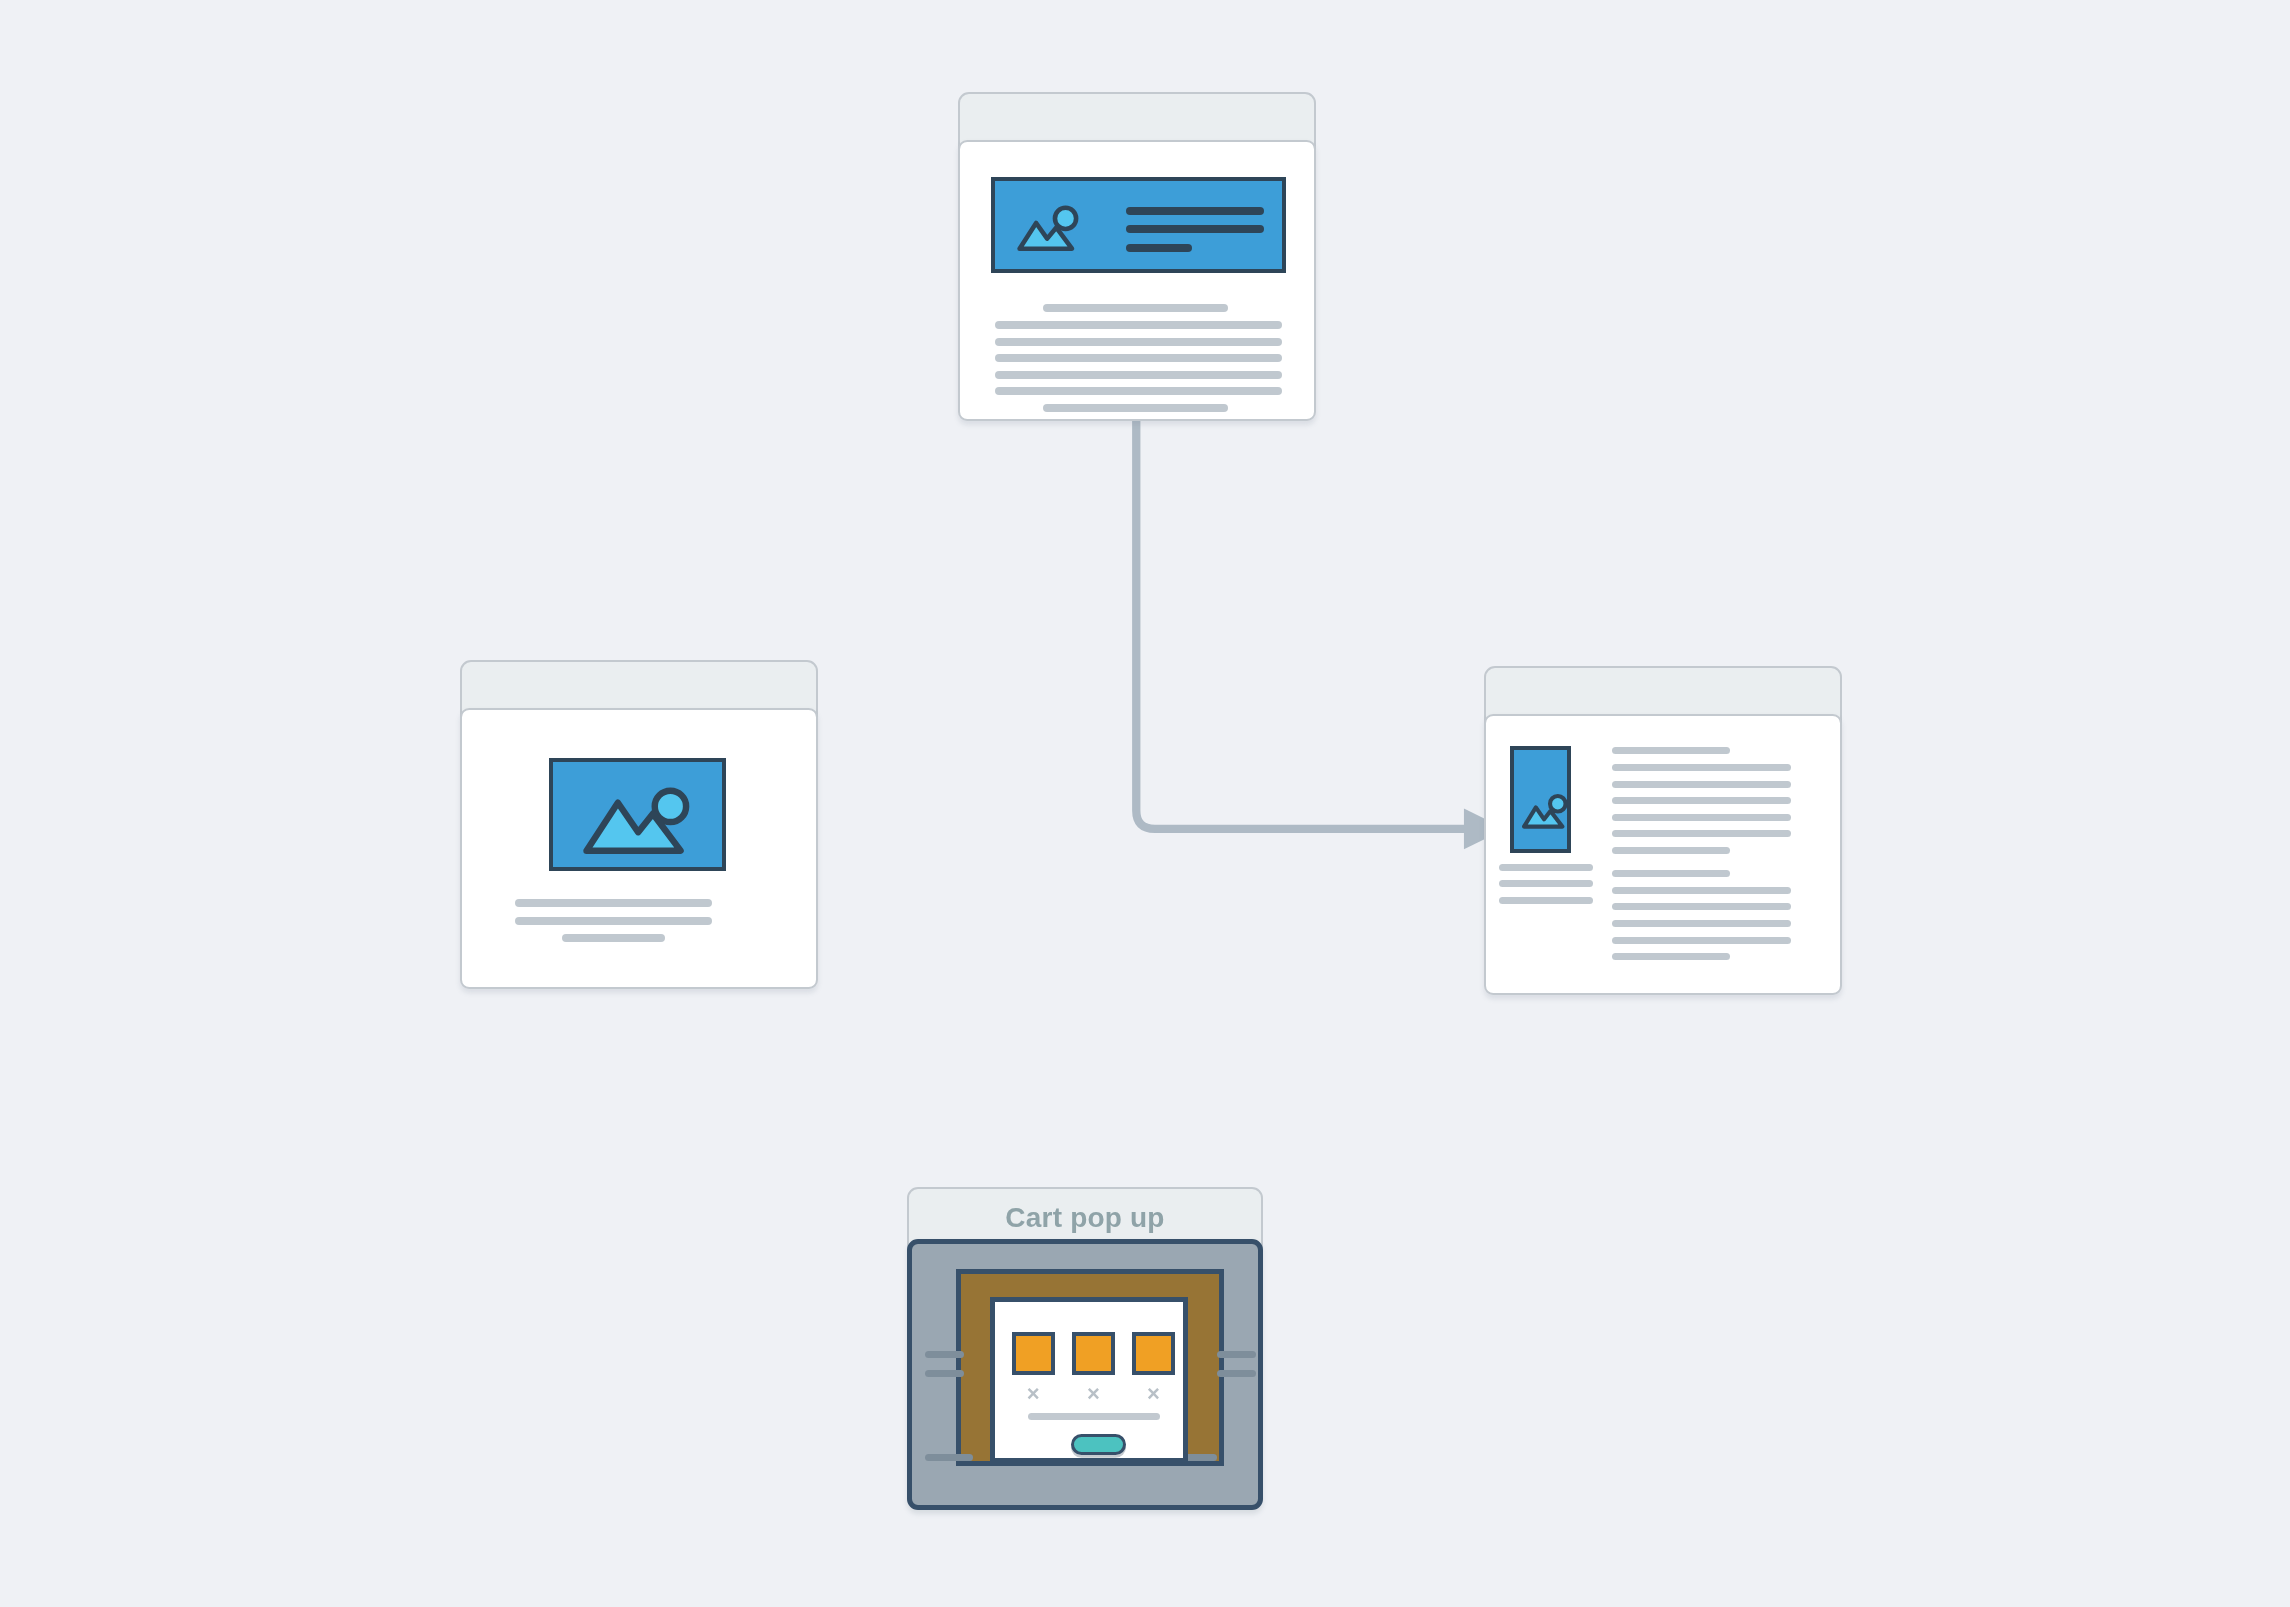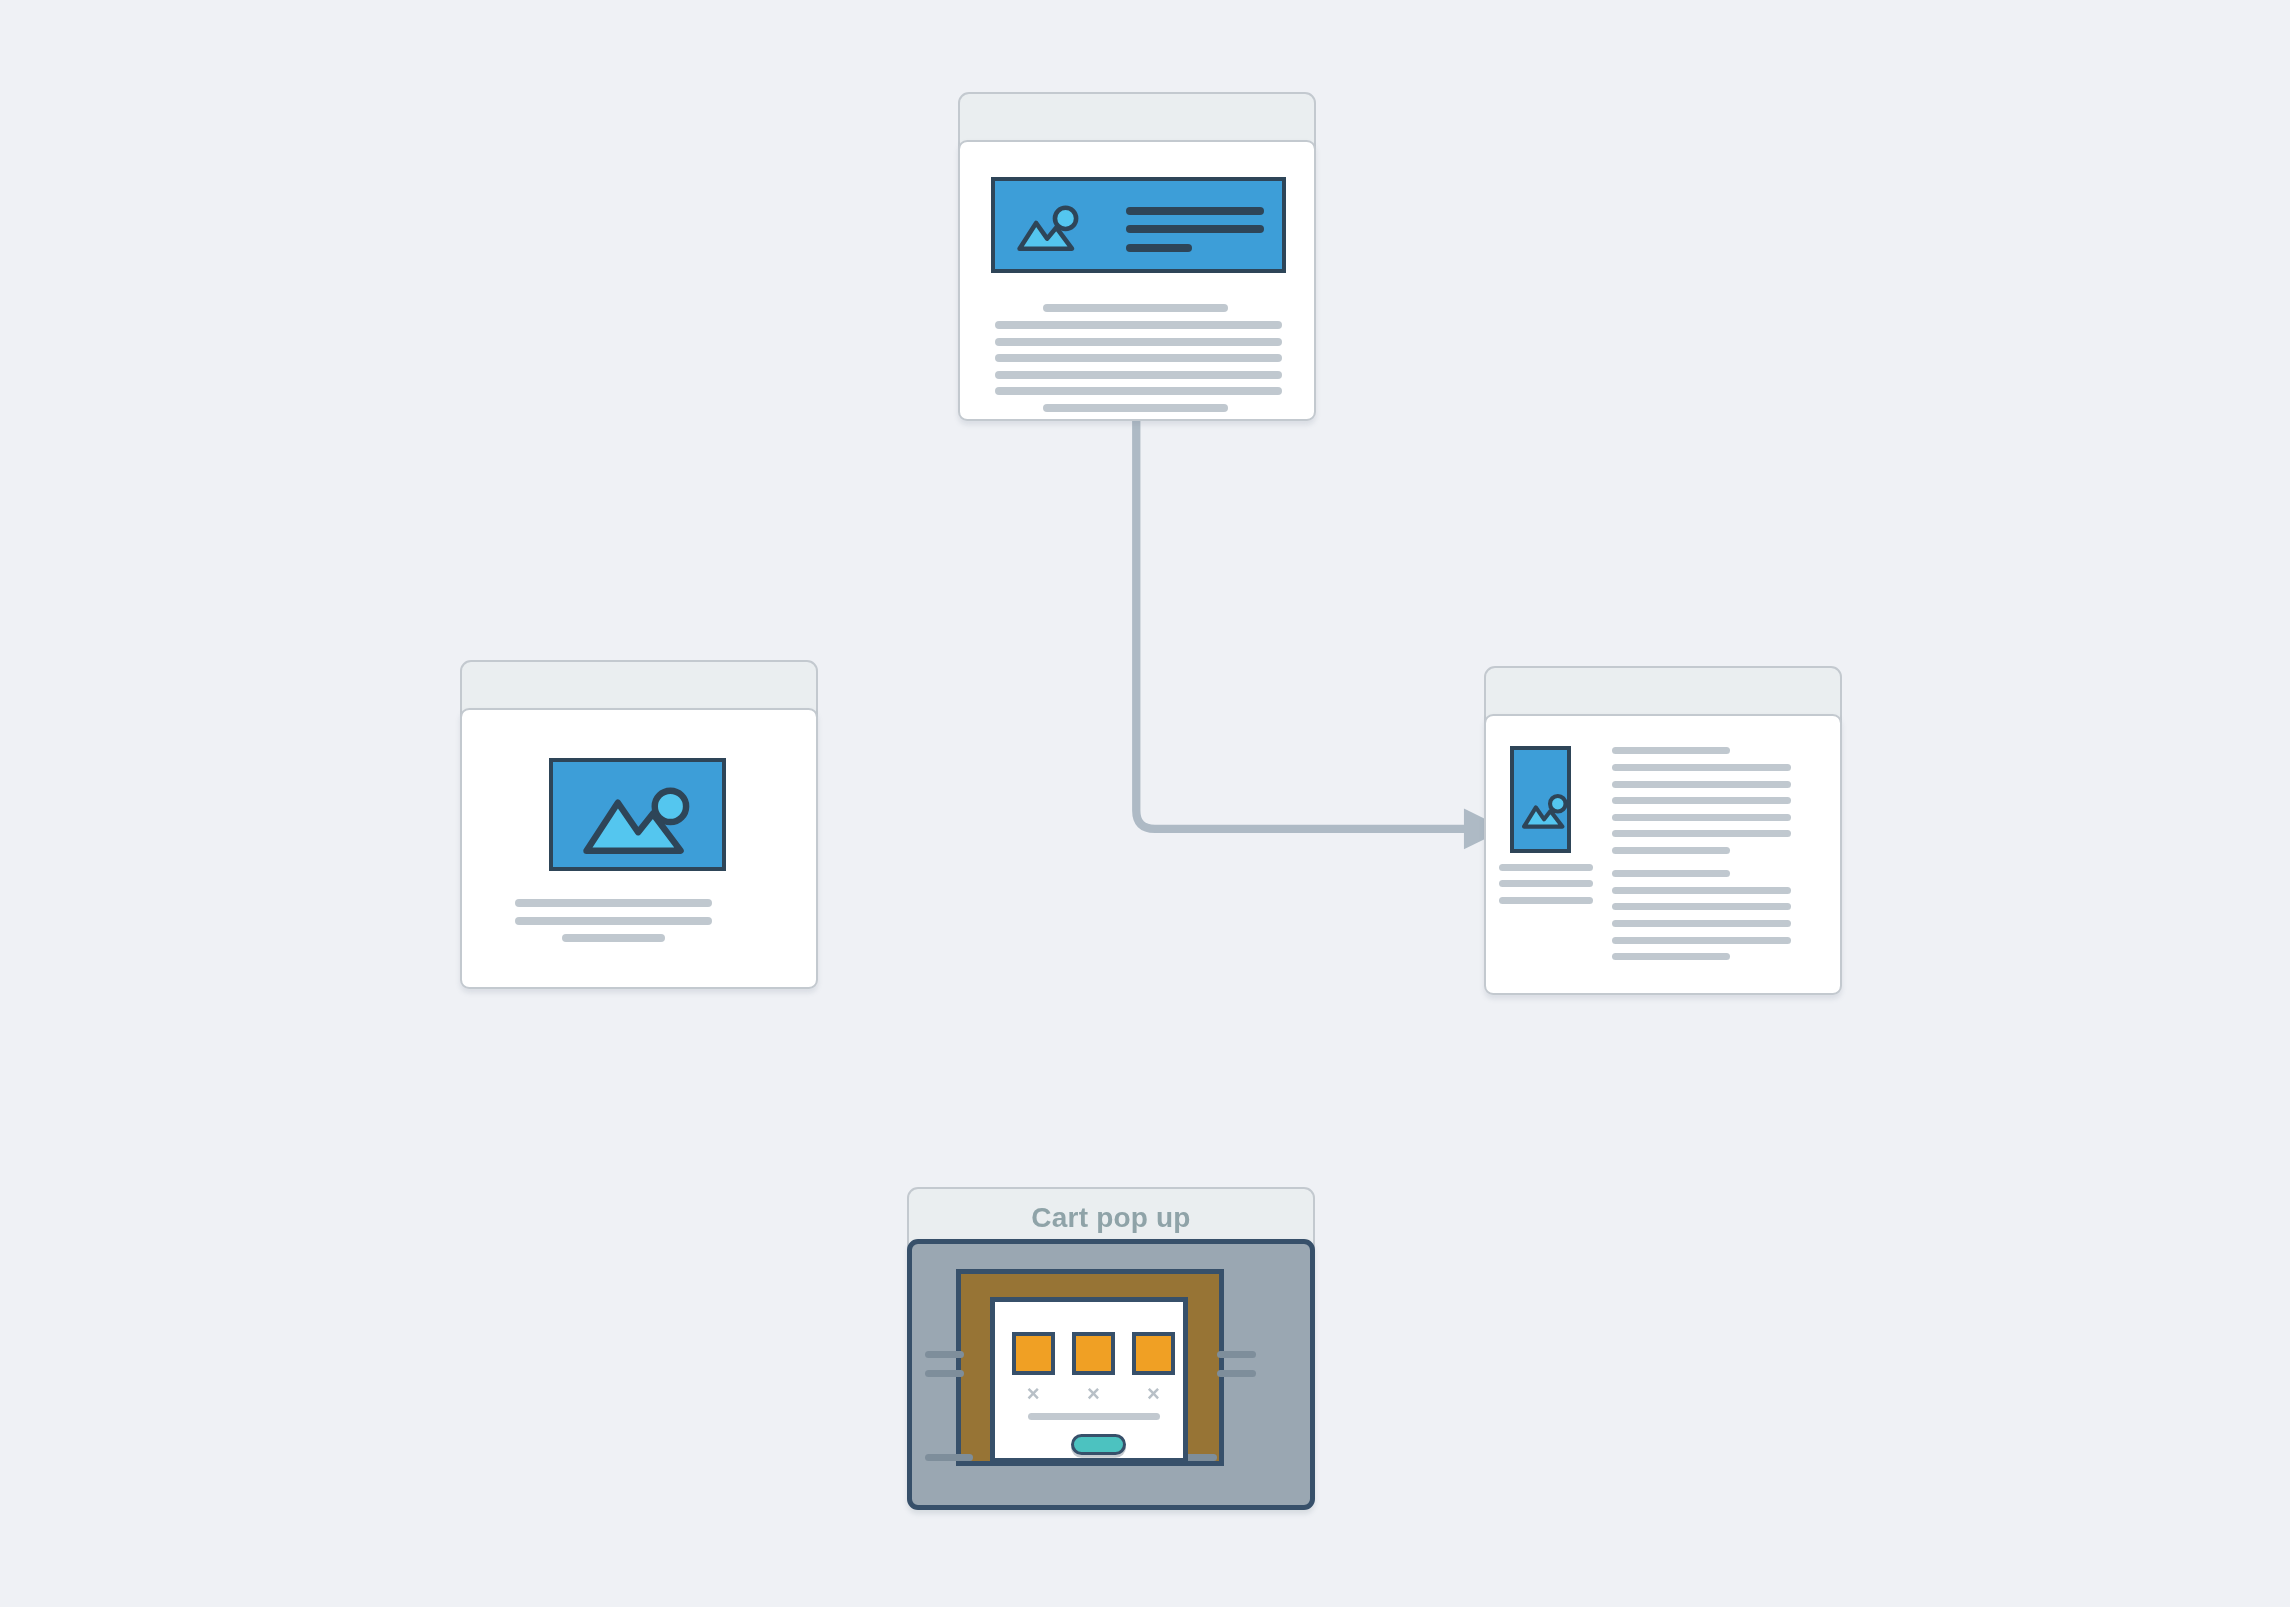--- a/index.html
+++ b/index.html
@@ -243,21 +243,21 @@
         <div class="ln" style="left:126px; top:154px; width:118px; height:7.4px;"></div>
         <div class="ln" style="left:126px; top:171px; width:179px; height:7.4px;"></div>
         <div class="ln" style="left:126px; top:187px; width:179px; height:7.4px;"></div>
         <div class="ln" style="left:126px; top:204px; width:179px; height:7.4px;"></div>
         <div class="ln" style="left:126px; top:221px; width:179px; height:7.4px;"></div>
         <div class="ln" style="left:126px; top:237px; width:118px; height:7.4px;"></div>
       </div>
     </div>
   </div>
 
-  <div class="node" style="left:907px; top:1187px; width:408px; height:323px;">
+  <div class="node" style="left:907px; top:1187px; width:356px; height:323px;">
     <div class="node-header" style="height:61px; font-size:28px;">
       <span>Cart pop up</span>
     </div>
 
     <div class="cart-body" style="top:52px; height:271px;">
 
       <div class="cart-brown" style="left:44px; top:25px; width:268px; height:197px;"></div>
 
       <div class="gline" style="left:13px; top:107px; width:39px;"></div>
       <div class="gline" style="left:13px; top:126px; width:39px;"></div>

